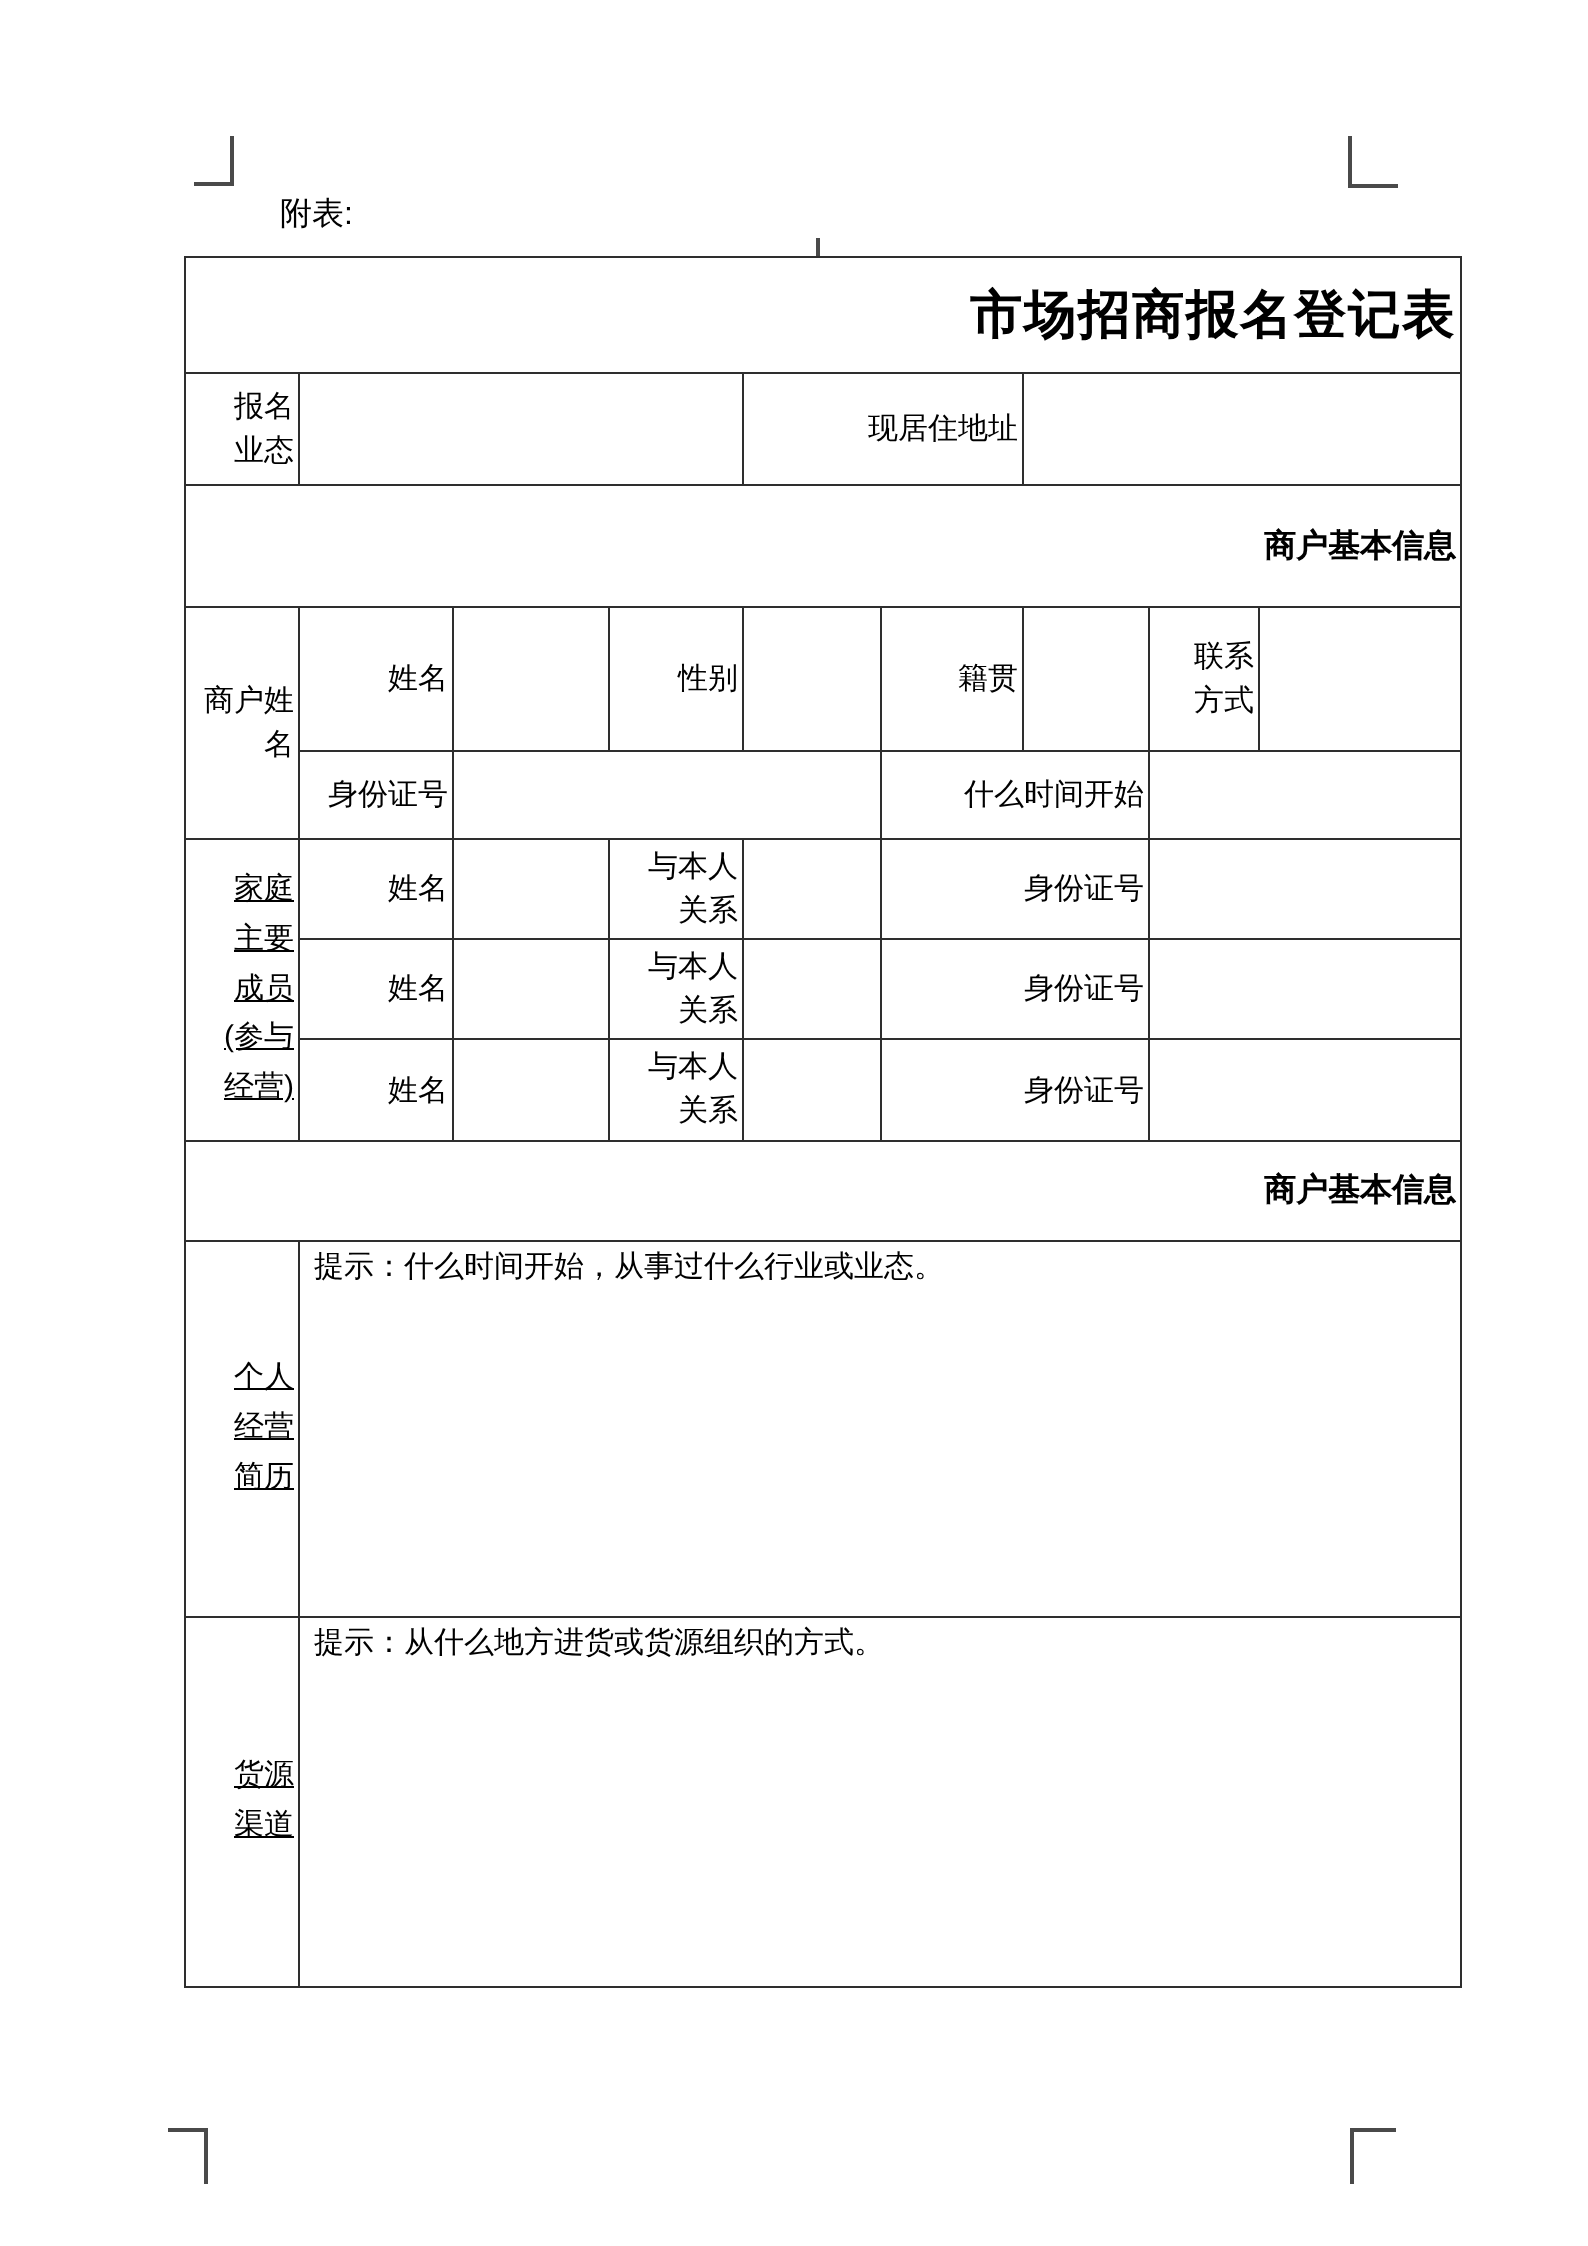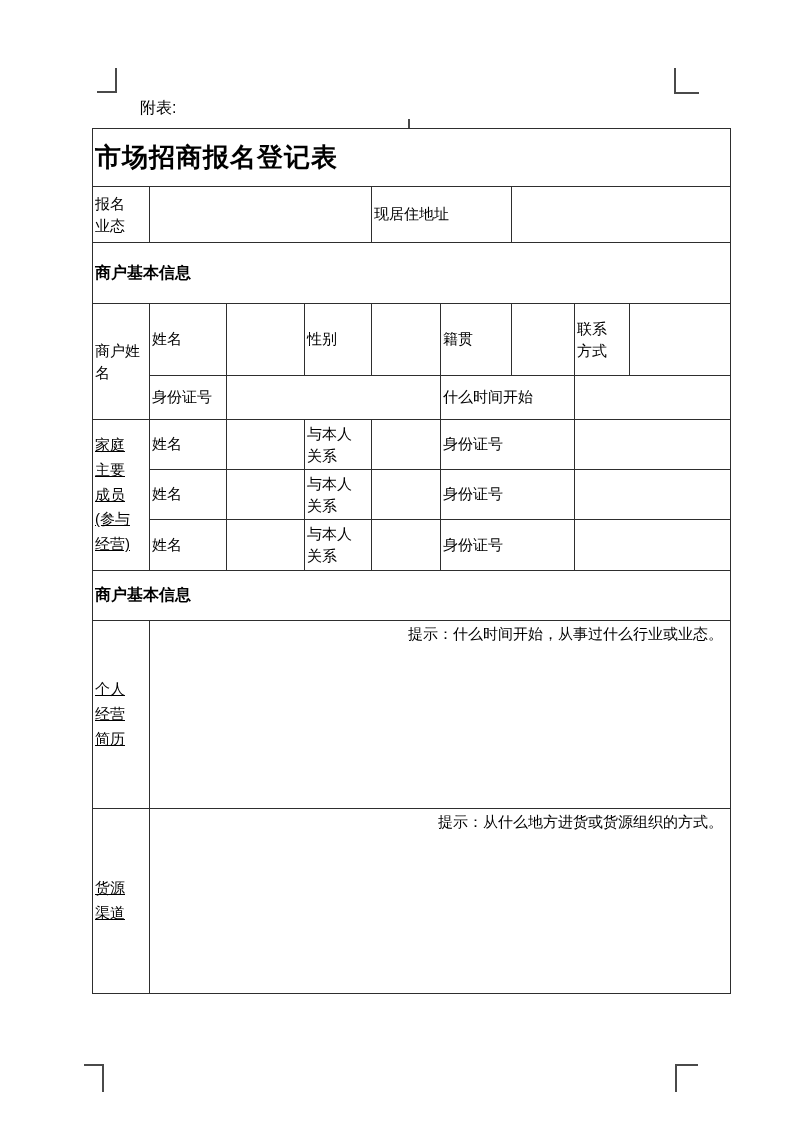--- a/index.html
+++ b/index.html
@@ -32,31 +32,31 @@
   table.form {
     position: absolute;
     left: 92px;
     top: 128px;
     width: 638px;
     border-collapse: collapse;
     table-layout: fixed;
   }
   td {
     border: 1px solid #2e2e2e;
-    text-align: left;
+    text-align: right;
     vertical-align: middle;
     font-size: 15px;
     padding: 2px;
     overflow: hidden;
   }
   .title-cell { font-size: 26px; font-weight: bold; letter-spacing: 1px; }
   .section-cell { font-size: 16px; font-weight: bold; margin-top: 44px; }
   .wrap { white-space: pre-line; line-height: 1.45; margin-left: 22px; }
   .tall { white-space: pre-line; line-height: 1.65; text-decoration: underline; }
-  .hint-cell { text-align: right; vertical-align: top; padding: 3px 7px; }
+  .hint-cell { text-align: left; vertical-align: top; padding: 3px 7px; }
   .hint-text { font-size: 15px; line-height: 20px; }
 </style>
 </head>
 <body>
 
 <div class="page">
 
   <div class="mark mark-tl"></div>
   <div class="mark mark-tr"></div>
   <div class="mark mark-bl"></div>

